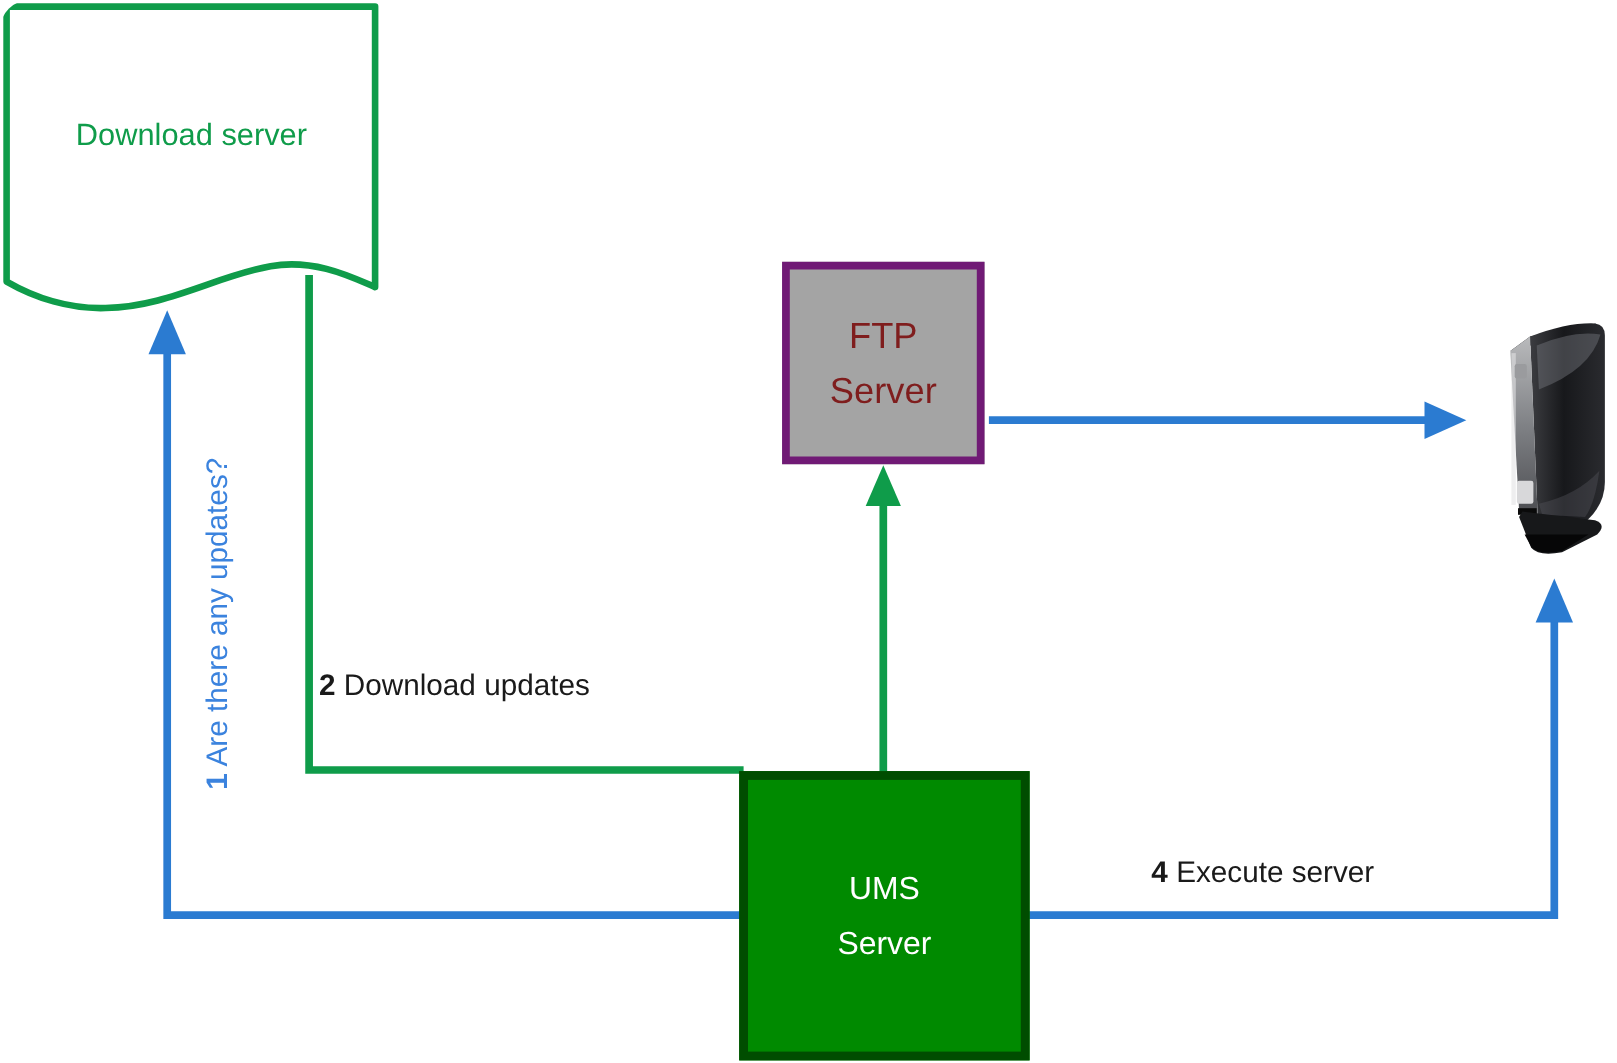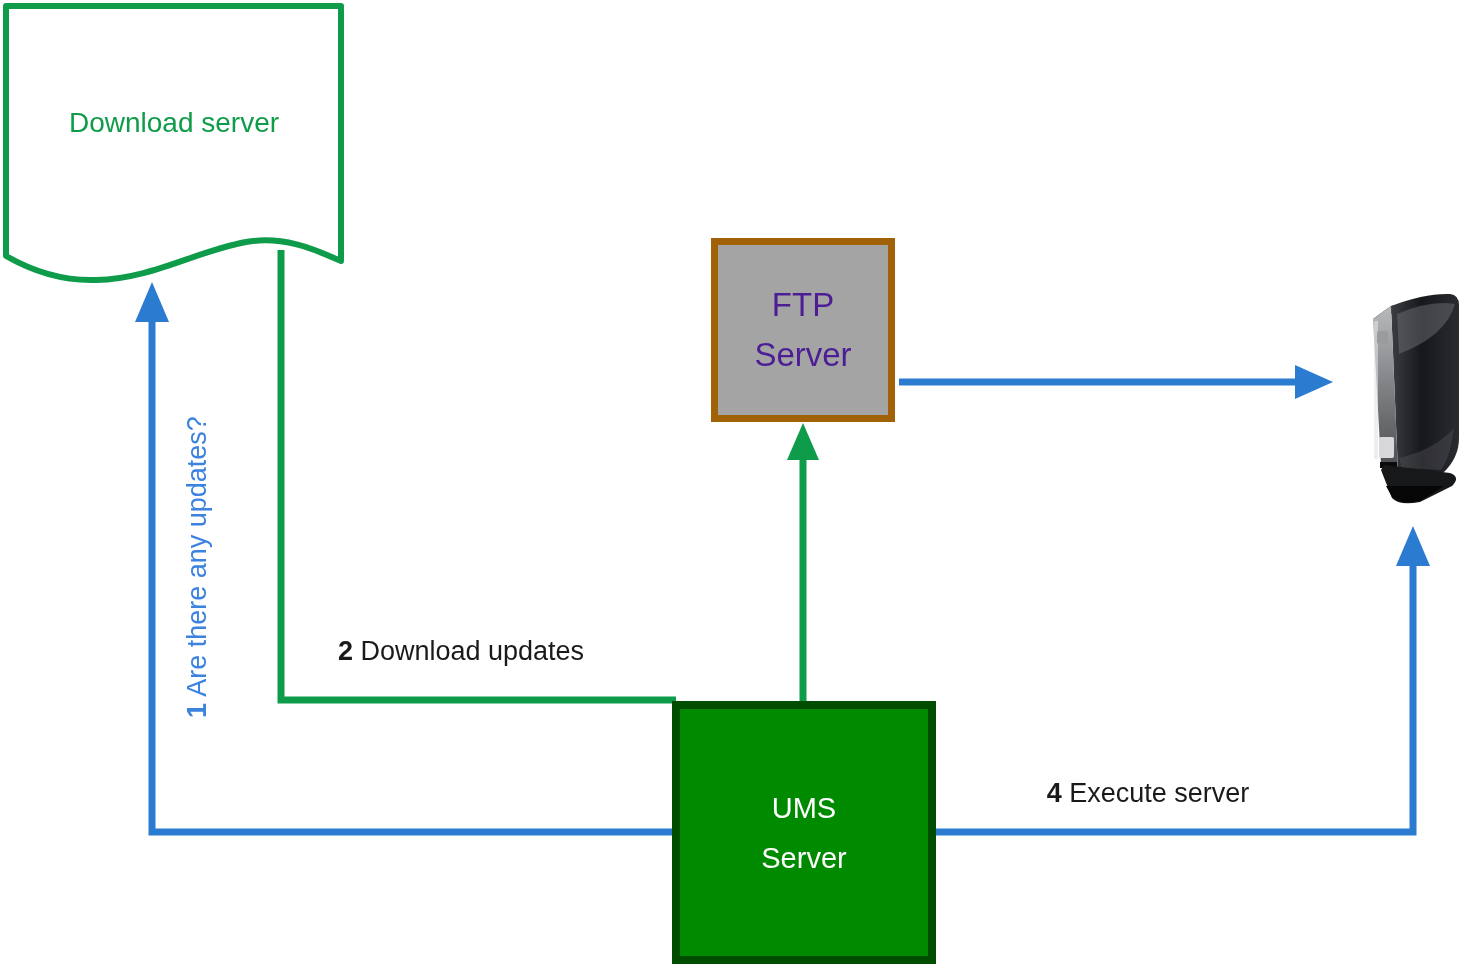--- a/index.html
+++ b/index.html
@@ -2,48 +2,49 @@
 <html><head>
 <meta charset="utf-8">
 <style>
   html,body{margin:0;padding:0;background:#ffffff;}
   .canvas{
     position:relative;
     width:1470px;height:966px;
     background:#ffffff;
     font-family:"Liberation Sans","DejaVu Sans",sans-serif;
     overflow:hidden;
+    border-radius:27px;
   }
   svg.layer{position:absolute;left:0;top:0;width:1470px;height:966px;}
 
   
   .box{position:absolute;box-sizing:border-box;display:flex;flex-direction:column;
        align-items:center;justify-content:center;text-align:center;}
   .box .bl{display:block;}
   .ftp-box{
     left:711px;top:238px;width:184px;height:184px;
-    background:#a4a4a4;border:7px solid #a16207;
-    color:#4c1d95;font-size:33px;line-height:50px;
+    background:#a4a4a4;border:7px solid #701a75;
+    color:#7f1d1d;font-size:33px;line-height:50px;
   }
   .ums-box{
     left:672px;top:701px;width:264px;height:263px;
     background:#008a00;border:8px solid #004d00;
     color:#ffffff;font-size:29px;line-height:50px;
   }
   .doc-label{
     position:absolute;left:6px;top:103px;width:336px;
     text-align:center;color:#0f9c4a;font-size:28px;line-height:40px;
   }
 
   
   .edge-label{position:absolute;color:#1a1a1a;font-size:27px;white-space:nowrap;}
   .edge-label b{font-weight:bold;}
   .lbl-3{left:930px;top:334px;width:348px;text-align:center;}
   .lbl-4{left:978px;top:778px;width:340px;text-align:center;}
-  .lbl-2{left:290px;top:636px;width:342px;text-align:center;}
+  .lbl-2{left:290px;top:608px;width:342px;text-align:left;}
   .lbl-1{
     left:7px;top:552px;width:380px;height:30px;
     text-align:center;color:#3b83de;
     transform:rotate(-90deg);transform-origin:50% 50%;
     font-size:27px;white-space:nowrap;position:absolute;
   }
 </style>
 </head>
 <body>
 

